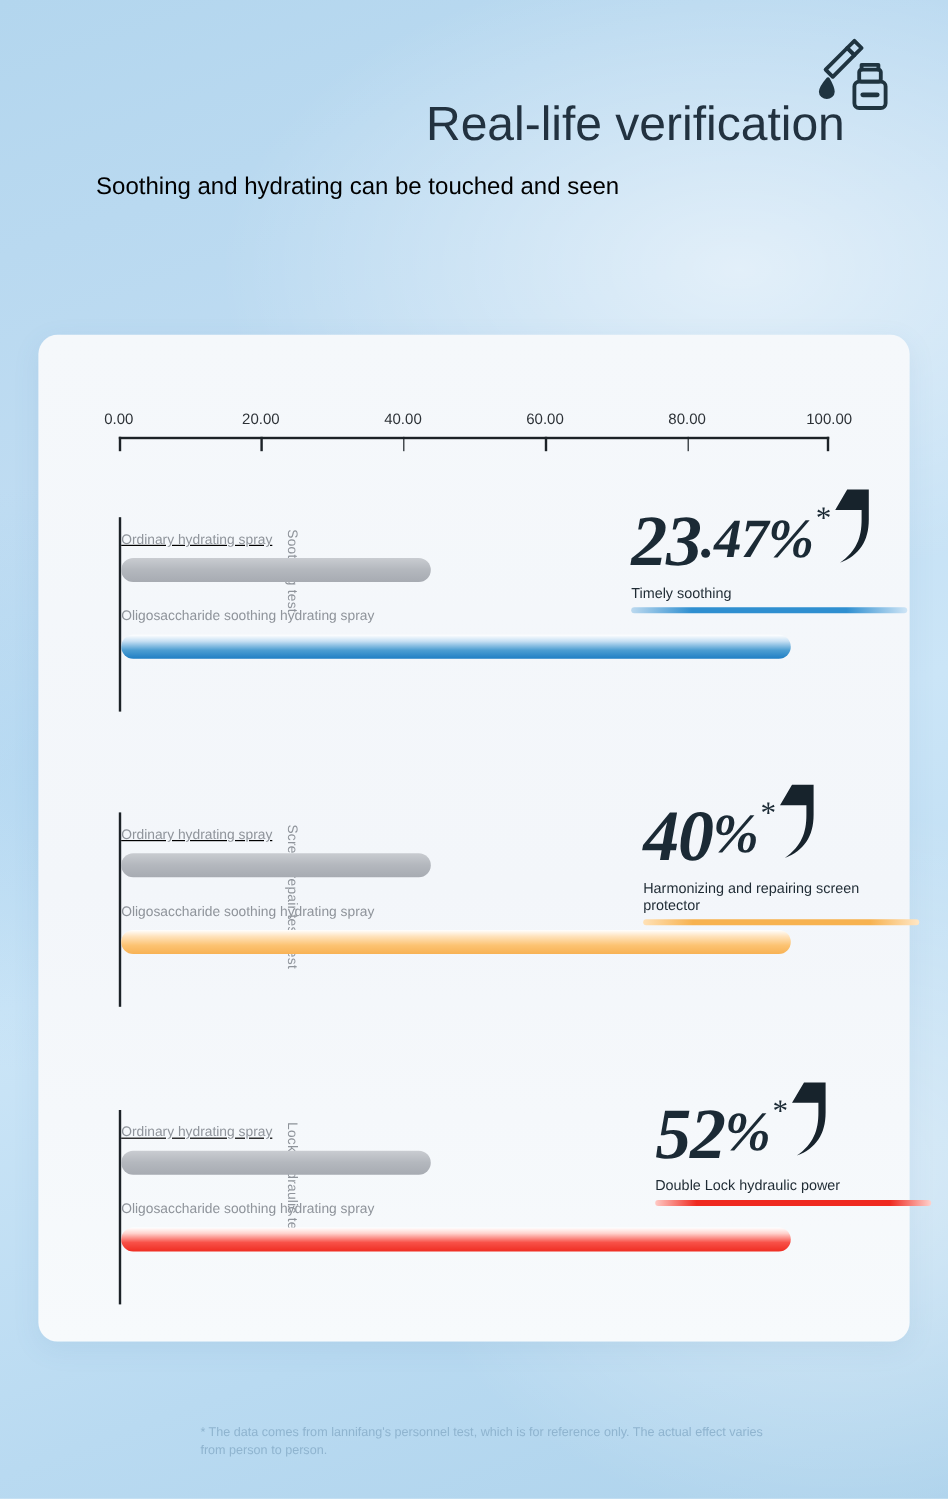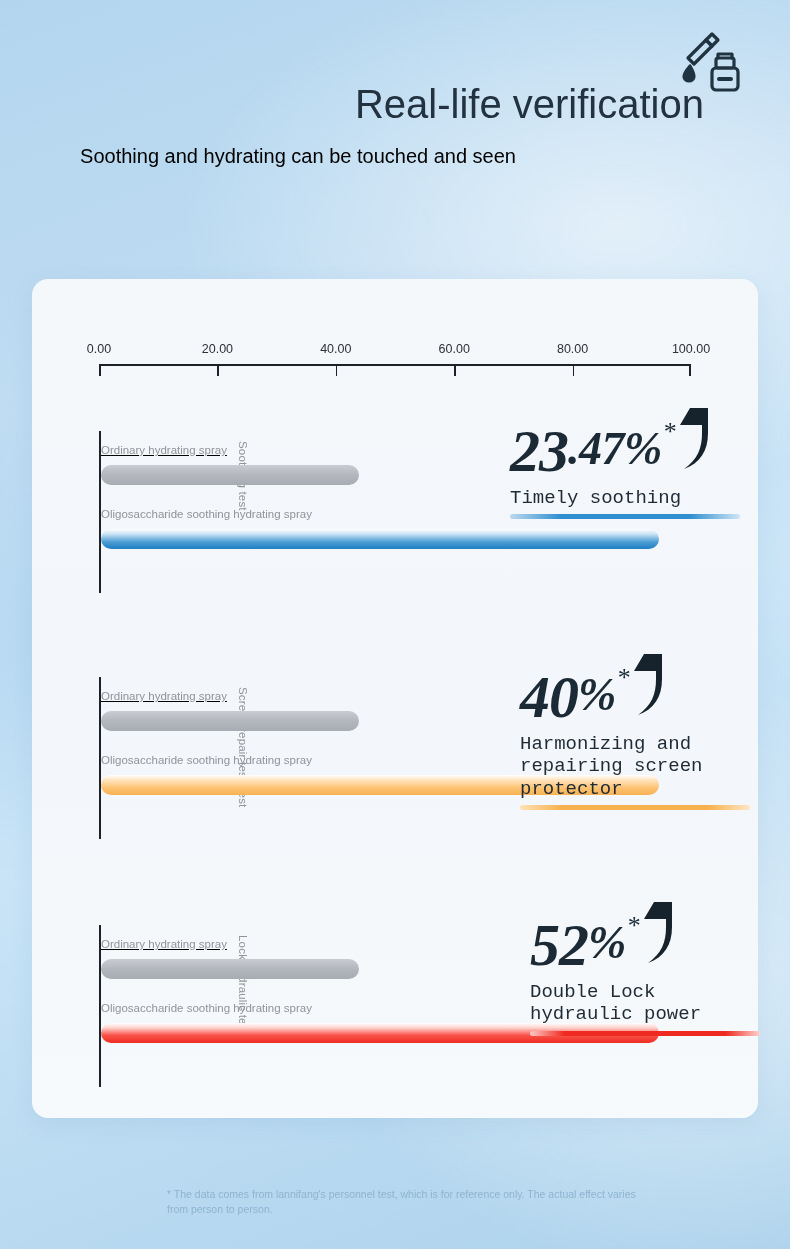--- a/index.html
+++ b/index.html
@@ -160,20 +160,21 @@
     background: linear-gradient(180deg, #ffffff 0%, #ffe3bd 26%, #fcc372 64%, #f8b254 100%);
   }
   .bar.red {
     background: linear-gradient(180deg, #ffffff 0%, #ffd2cd 24%, #f85148 62%, #ef2d22 100%);
   }
 
   
   .callout {
     position: absolute;
     width: 230px;
+    margin-left: 16px;
   }
   .callout.c0 { left: 478px; top: 128px; }
   .callout.c1 { left: 488px; top: 374px; }
   .callout.c2 { left: 498px; top: 622px; }
 
   .stat-row {
     position: relative;
     height: 74px;
     display: flex;
     align-items: flex-end;
@@ -202,22 +203,22 @@
     margin-left: 2px;
     font-style: normal;
   }
   .arrow-svg {
     margin-left: 1px;
     align-self: flex-start;
     margin-top: -4px;
   }
   .callout-text {
     margin-top: 6px;
-    font-family: Liberation Mono, monospace;
-    font-size: 19px;
+    font-family: Liberation Sans, sans-serif;
+    font-size: 12px;
     line-height: 1.18;
     color: #1f2b34;
     position: relative;
     display: inline-block;
     padding-bottom: 4px;
   }
   .underline {
     height: 5px;
     border-radius: 3px;
     margin-top: 1px;

